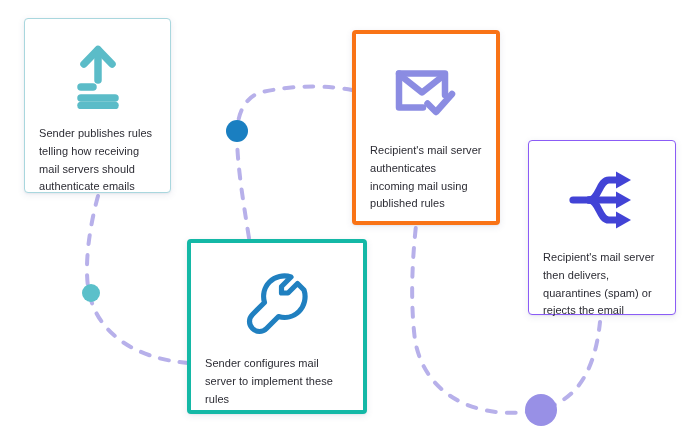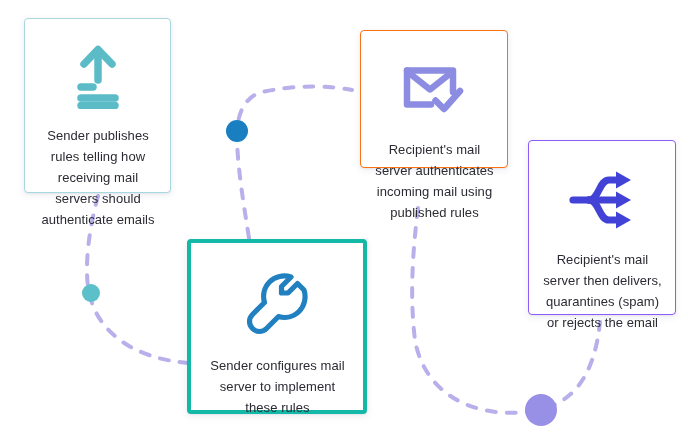--- a/index.html
+++ b/index.html
@@ -28,47 +28,47 @@
     align-items:flex-start;
   }
   .card-icon{
     width:100%;
     display:flex;
     align-items:center;
     justify-content:center;
     flex:0 0 auto;
   }
   .card-text{
-    font-size:13px;
+    font-size:11px;
     line-height:1.62;
     color:#2b2b33;
     letter-spacing:.005em;
     padding:0 13px 0 14px;
-    text-align:center;
+    text-align:left;
   }
 
   
   #card-publish{
     left:24px;top:18px;width:147px;height:175px;
     border:1px solid #a9d7de;
   }
   #card-publish .card-icon{height:95px;padding-top:9px;}
   #card-publish .card-text{padding-top:2px;}
 
   
   #card-configure{
     left:187px;top:239px;width:180px;height:175px;
     border:4px solid #14b8a6;
   }
   #card-configure .card-icon{height:100px;padding-top:12px;}
 
   
   #card-authenticate{
-    left:360px;top:30px;width:148px;height:138px;
-    border:1px solid #f97316;
+    left:352px;top:30px;width:148px;height:195px;
+    border:4px solid #f97316;
   }
   #card-authenticate .card-icon{height:98px;padding-top:10px;}
 
   
   #card-deliver{
     left:528px;top:140px;width:148px;height:175px;
     border:1px solid #8b5cf6;
   }
   #card-deliver .card-icon{height:98px;padding-top:10px;}
 

